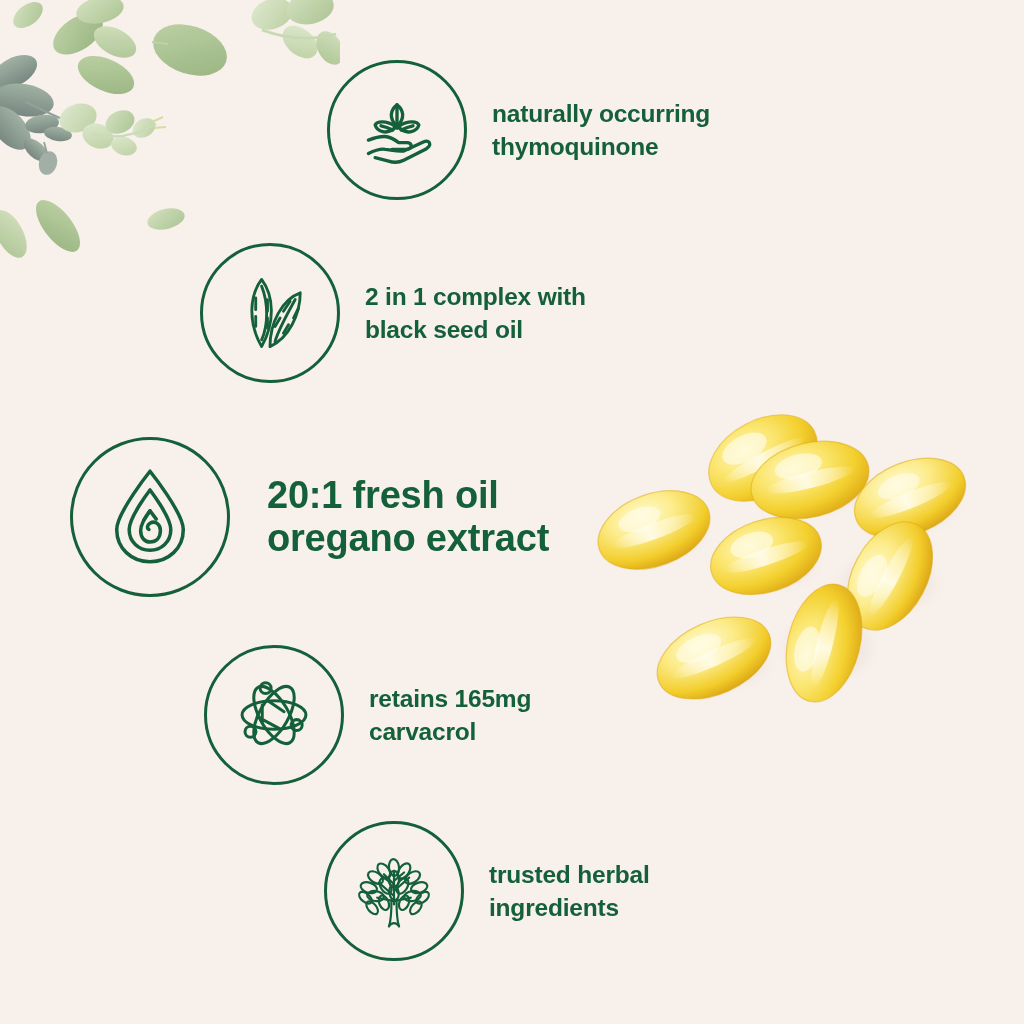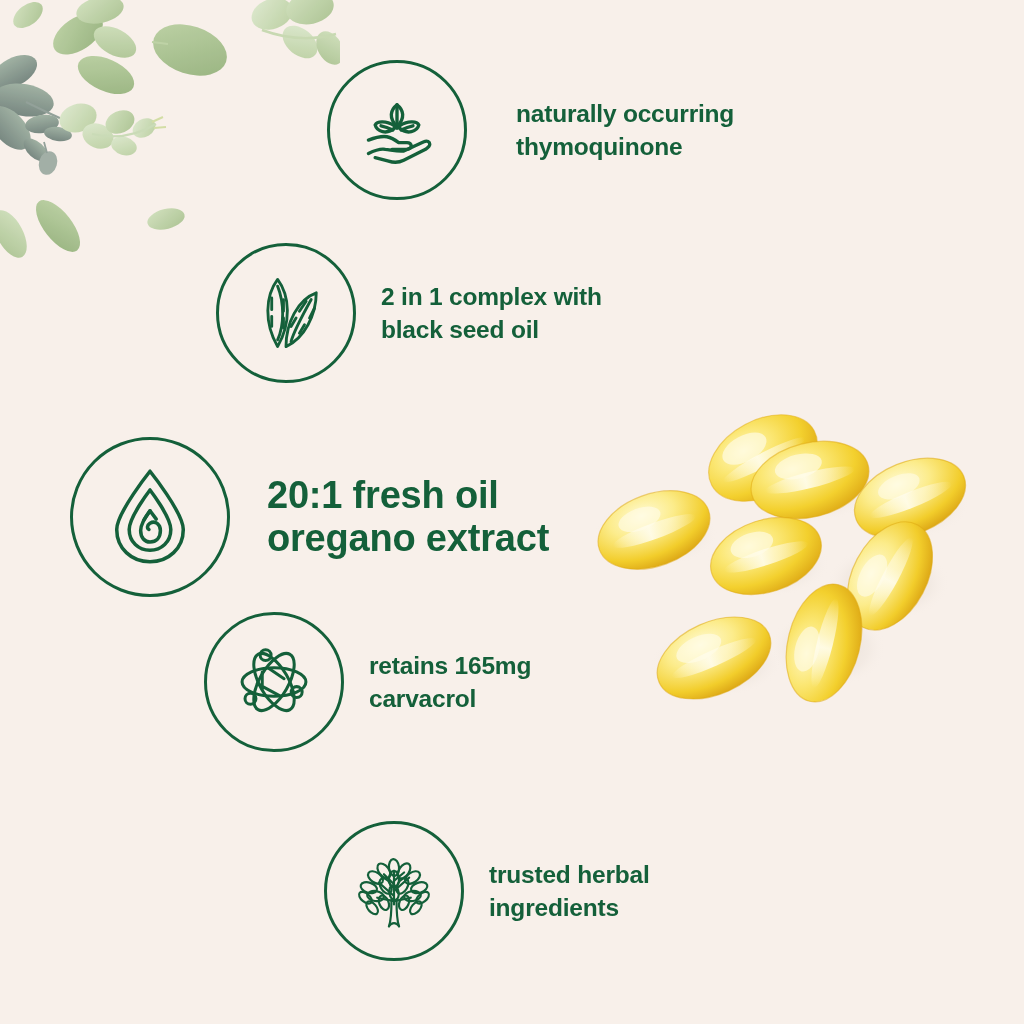--- a/index.html
+++ b/index.html
@@ -31,24 +31,24 @@
     height: 300px;
     pointer-events: none;
   }
 
   
   .feature-row {
     position: absolute;
     display: flex;
     align-items: center;
   }
-  .feature-row.r1 { left: 327px; top: 60px; gap: 24px;  }
-  .feature-row.r2 { left: 216px; top: 243px; }
+  .feature-row.r1 { left: 327px; top: 60px;  }
+  .feature-row.r2 { left: 200px; top: 243px; }
   .feature-row.r3 { left: 70px;  top: 437px; }
-  .feature-row.r4 { left: 204px; top: 612px; justify-content: flex-end; }
+  .feature-row.r4 { left: 204px; top: 645px; justify-content: flex-end; }
   .feature-row.r5 { left: 324px; top: 821px; }
 
   .icon-badge {
     flex: 0 0 auto;
     width: 140px;
     height: 140px;
     border: 3.2px solid #14603a;
     border-radius: 50%;
     box-sizing: border-box;
     display: flex;

